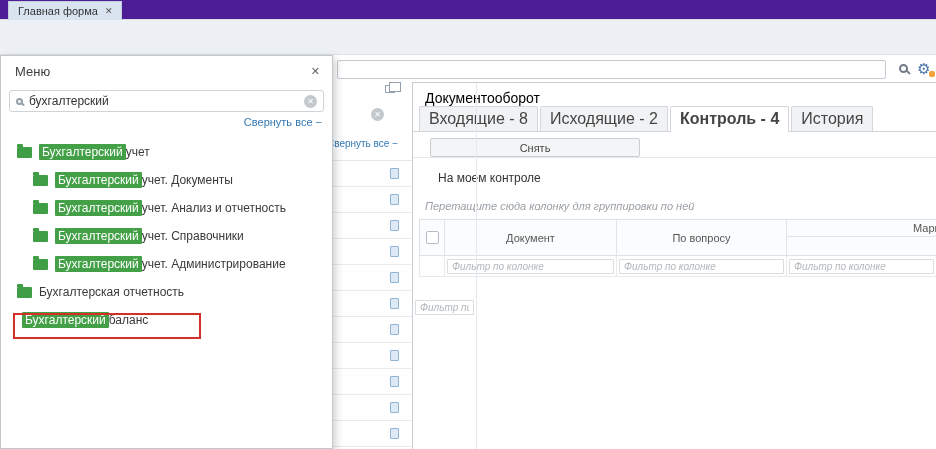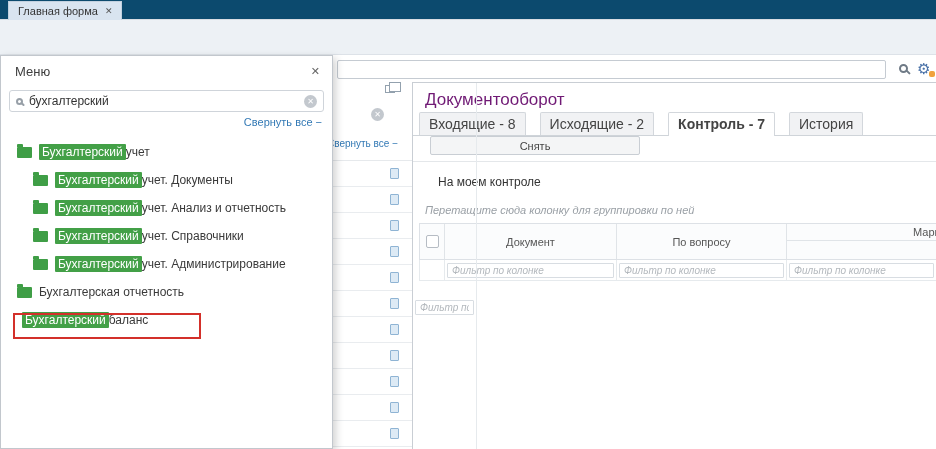--- a/index.html
+++ b/index.html
@@ -1,21 +1,21 @@
 <!DOCTYPE html>
 <html><head>
 <meta charset="utf-8">
 <style>
   * { box-sizing: border-box; margin: 0; padding: 0; }
   html,body { width:936px; height:449px; overflow:hidden; }
   body { font-family:"Liberation Sans", sans-serif; background:#fff; position:relative; color:#3a3a3a; }
   .stage { position:absolute; left:0; top:0; width:936px; height:449px; overflow:hidden; }
 
   
-  .tabbar { position:absolute; left:0; top:0; width:100%; height:20px; background:#0c4a6e; border-bottom:1px solid #d8dde3; z-index:3; }
+  .tabbar { position:absolute; left:0; top:0; width:100%; height:20px; background:#4c1d95; border-bottom:1px solid #d8dde3; z-index:3; }
   .wtab { position:absolute; left:8px; top:1px; height:19px; display:flex; align-items:center; gap:7px; padding:0 9px; background:#d9e4f0; border:1px solid #c3d1df; border-bottom:none; font-size:11px; color:#333; cursor:pointer; }
   .wtab-close { font-size:9px; color:#555; }
 
   
   .band { position:absolute; left:0; top:20px; width:100%; height:35px; background:#edf1f5; border-bottom:1px solid #dde2e8; z-index:1; }
 
   
   .topsearch { position:absolute; left:337px; top:60px; width:549px; height:19px; border:1px solid #c5cbd2; border-radius:2px; background:#fff; z-index:6; }
   .topsearch input { width:100%; height:100%; border:none; outline:none; font-family:inherit; font-size:12px; padding:0 6px; background:transparent; }
   .mag-big { position:absolute; left:899px; top:64px; width:9px; height:9px; border:2px solid #6f7a86; border-radius:50%; z-index:6; cursor:pointer; }
@@ -30,25 +30,25 @@
   .winicon::before { content:""; position:absolute; top:-4px; left:3px; width:10px; height:8px; border:1px solid #93a1ae; background:#fff; }
   .clear-circle { width:13px; height:13px; border-radius:50%; background:#c3c8ce; color:#fff; font-size:8px; line-height:13px; text-align:center; cursor:pointer; flex:0 0 auto; }
   .mid-clear { position:absolute; left:39px; top:53px; }
   .mid-collapse { position:absolute; right:14px; top:83px; font-size:10px; color:#3379b5; cursor:pointer; white-space:nowrap; }
   .mid-rows { position:absolute; left:0; top:105px; right:0; bottom:0; border-top:1px solid #e6e9ec; }
   .mid-row { height:26px; border-bottom:1px solid #e9ecef; display:flex; align-items:center; justify-content:flex-end; padding-right:13px; cursor:pointer; }
   .rowicon { width:9px; height:11px; border:1px solid #8fb4d4; background:#ddeaf5; border-radius:1px; }
 
   
   .docflow { position:absolute; left:412px; top:82px; width:524px; height:367px; background:#fff; border-left:1px solid #c9ced4; border-top:1px solid #c9ced4; z-index:2; }
-  .df-title { padding:7px 12px 5px; font-size:17px; color:#701a75; }
+  .df-title { padding:7px 12px 5px; font-size:14px; color:#000000; }
   .tabstrip { display:flex; align-items:flex-end; padding-left:6px; border-bottom:1px solid #cfd4d9; height:21px; }
-  .dtab { font-size:14px; color:#444; background:#f1f2f4; border:1px solid #d3d7dc; border-bottom:none; padding:3px 9px; margin-right:14px; border-radius:2px 2px 0 0; white-space:nowrap; cursor:pointer; }
+  .dtab { font-size:16px; color:#444; background:#f1f2f4; border:1px solid #d3d7dc; border-bottom:none; padding:3px 9px; margin-right:2px; border-radius:2px 2px 0 0; white-space:nowrap; cursor:pointer; }
   .dtab.active { background:#fff; font-weight:bold; margin-bottom:-1px; padding-bottom:4px; }
-  .df-toolbar { height:26px; border-bottom:1px solid #e4e7ea; display:flex; align-items:flex-start; padding-left:17px; }
+  .df-toolbar { height:26px; border-bottom:1px solid #e4e7ea; display:flex; align-items:flex-end; padding-left:17px; }
   .btn-remove { width:210px; height:19px; background:#f4f5f6; border:1px solid #c9ced4; border-radius:2px; font-size:11px; color:#444; display:flex; align-items:center; justify-content:center; cursor:pointer; }
   .df-section { padding:13px 12px 0 25px; font-size:12px; color:#333; }
   .df-hint { padding:15px 0 7px 12px; font-size:11px; font-style:italic; color:#9aa0a6; }
   .thead { display:flex; margin-left:6px; border-top:1px solid #dde1e6; border-bottom:1px solid #dde1e6; border-left:1px solid #dde1e6; background:#fbfcfd; height:37px; font-size:11px; color:#555; }
   .th { border-right:1px solid #e0e4e8; display:flex; align-items:center; justify-content:center; }
   .th.cb { width:25px; flex:0 0 auto; }
   .th.doc { width:172px; flex:0 0 auto; }
   .th.topic { width:170px; flex:0 0 auto; }
   .th-group { flex:1 1 auto; display:flex; flex-direction:column; min-width:0; }
   .group-label { height:17px; border-bottom:1px solid #e0e4e8; position:relative; overflow:hidden; }
@@ -146,21 +146,21 @@
           <span class="rowicon"></span>
         </div>
     </div>
   </div>
 
   <div class="docflow">
     <div class="df-title">Документооборот</div>
     <div class="tabstrip">
       <div class="dtab">Входящие - 8</div>
       <div class="dtab">Исходящие - 2</div>
-      <div class="dtab active">Контроль - 7</div>
+      <div class="dtab active">Контроль - 4</div>
       <div class="dtab">История</div>
     </div>
     <div class="df-toolbar">
       <div class="btn-remove">Снять</div>
     </div>
     <div class="df-section">На моем контроле</div>
     <div class="df-hint">Перетащите сюда колонку для группировки по ней</div>
 
     <div class="thead">
       <div class="th cb">

